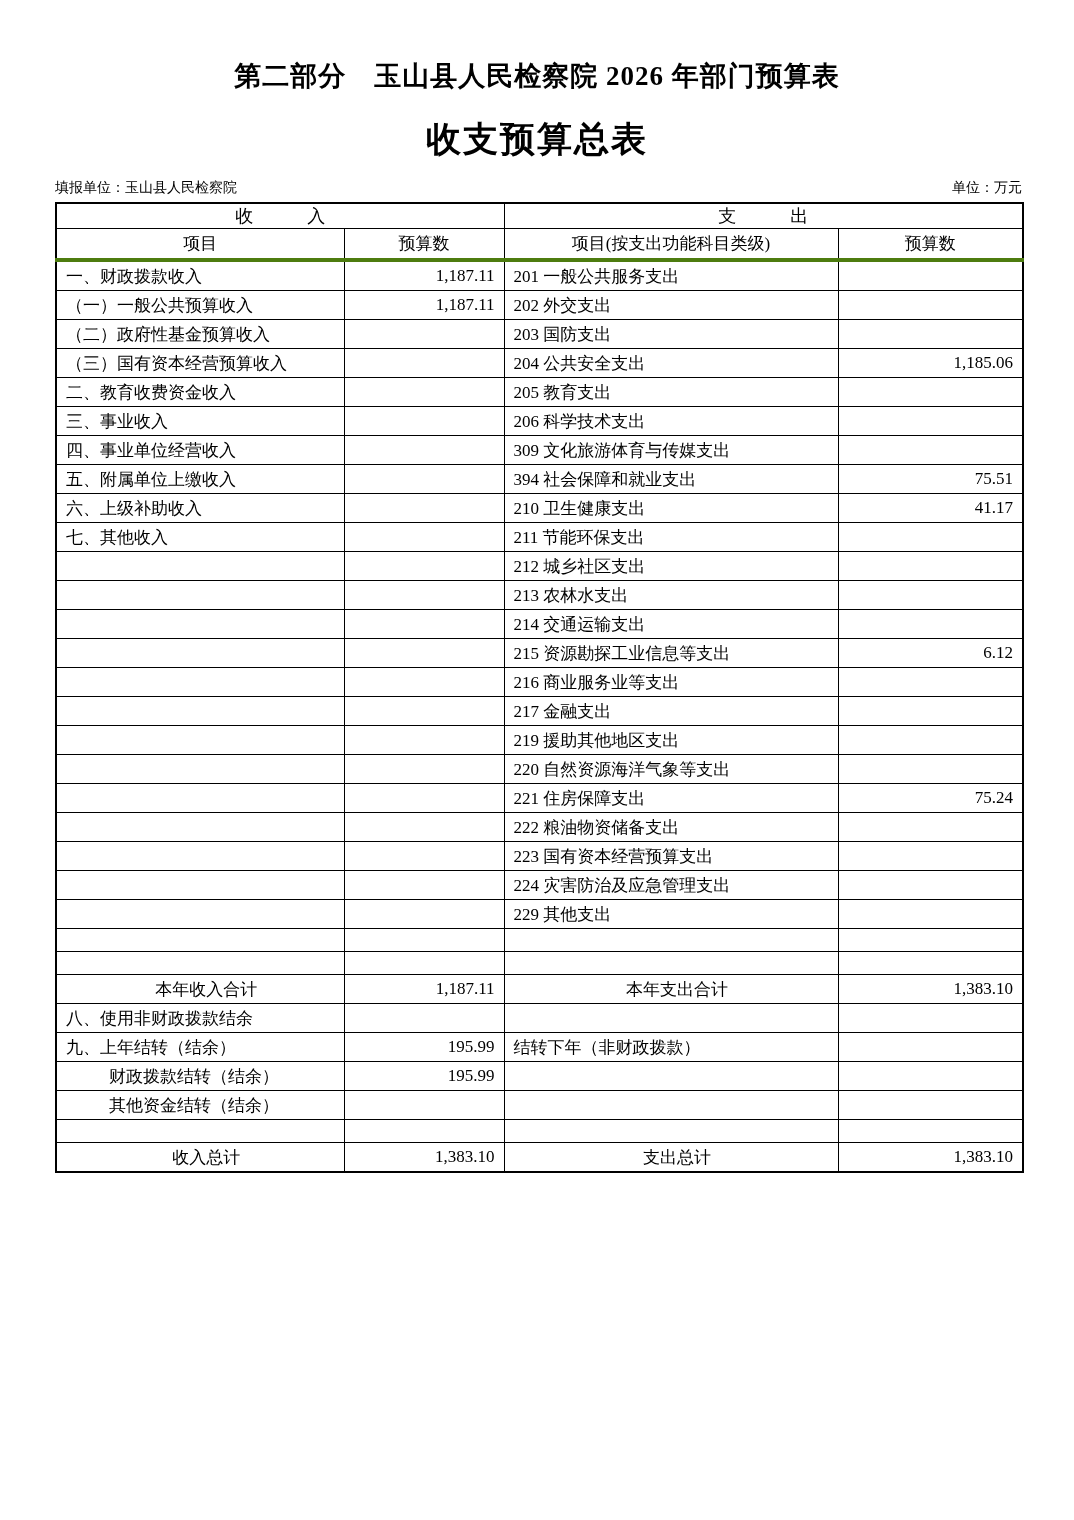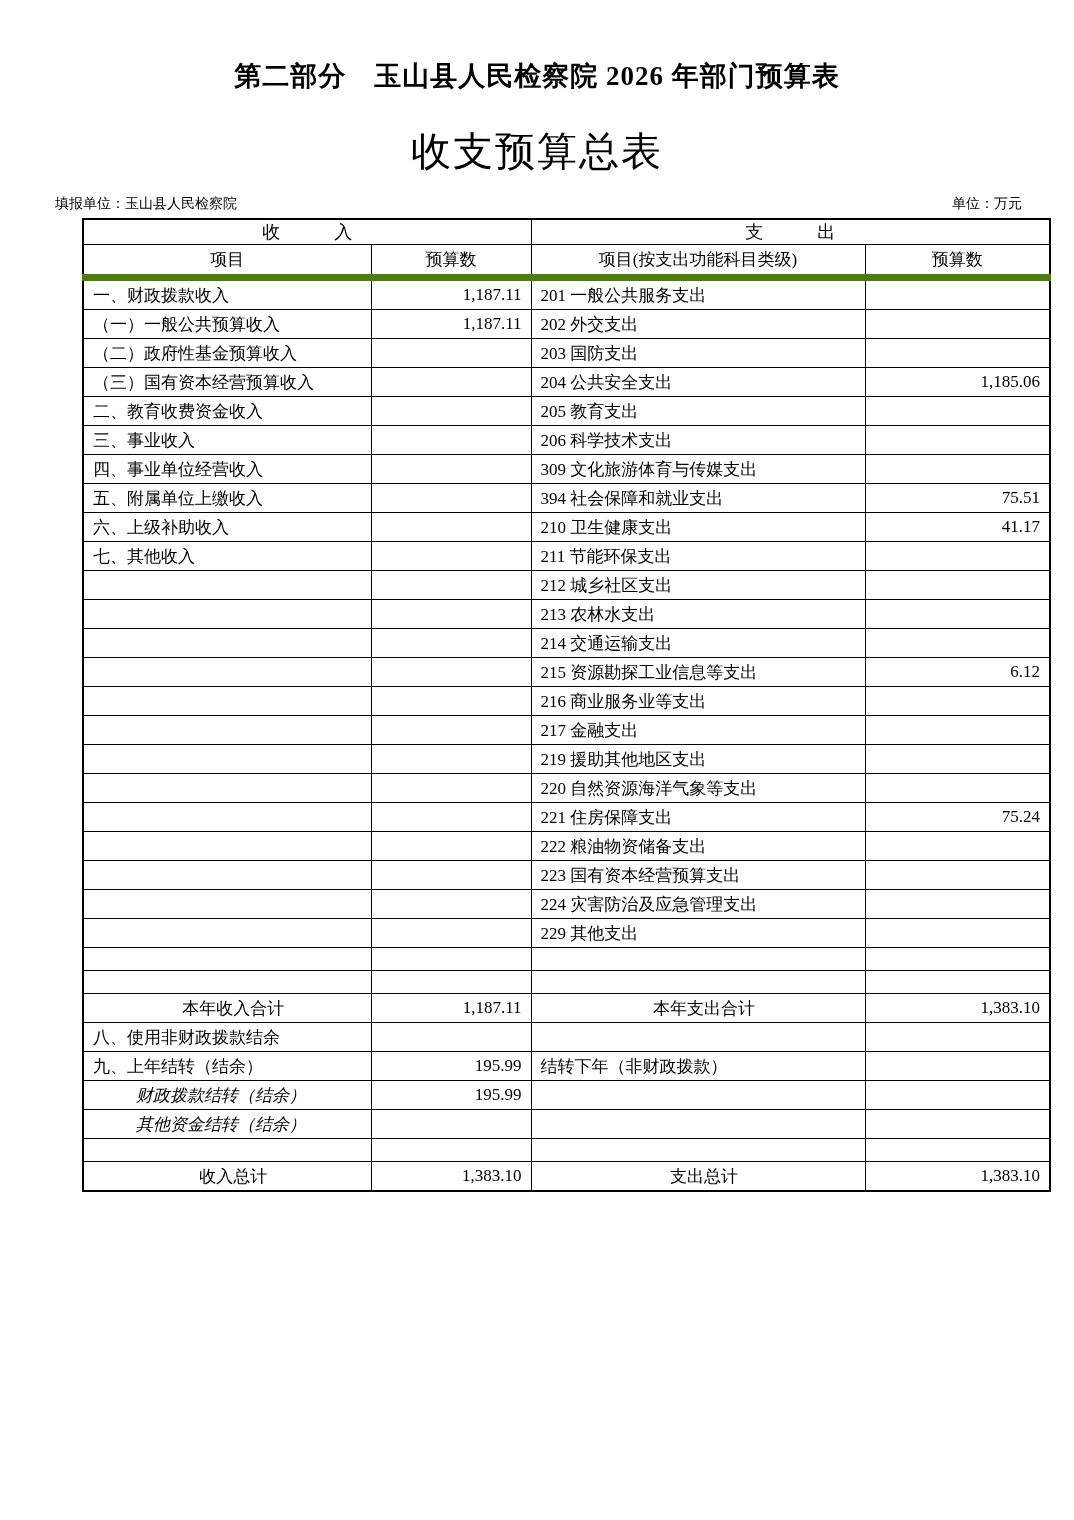--- a/index.html
+++ b/index.html
@@ -22,69 +22,69 @@
   .doc-title {
     margin: 0;
     padding-top: 58px;
     text-align: center;
     font-size: 27px;
     font-weight: bold;
     letter-spacing: 1px;
     font-family: "Liberation Serif", "DejaVu Serif", serif;
   }
   .table-title {
-    margin: 8px;
+    margin: 0;
     padding-top: 22px;
     text-align: center;
-    font-size: 40px;
-    font-weight: normal;
+    font-size: 35px;
+    font-weight: bold;
     letter-spacing: 2px;
     font-family: "Liberation Sans", "DejaVu Sans", sans-serif;
   }
   .meta-row {
     width: 967px;
     margin: 16px 0 5px 55px;
     display: flex;
     justify-content: space-between;
     align-items: flex-end;
     font-size: 14px;
   }
   table.budget-table {
     border-collapse: collapse;
     table-layout: fixed;
     width: 967px;
-    margin-left: 82px;
+    margin-left: 55px;
     border: 2px solid #000;
   }
   .budget-table th, .budget-table td {
     border: 1px solid #000;
     padding: 0 9px;
     font-size: 17px;
     font-weight: normal;
     white-space: nowrap;
     overflow: hidden;
     vertical-align: middle;
   }
   tr.group-header th {
     height: 24px;
     text-align: center;
     font-size: 18px;
     border-bottom: 1px solid #000;
   }
   tr.col-header th {
     height: 29px;
     text-align: center;
-    border-bottom: 7px solid #4d7c0f;
+    border-bottom: 4px solid #4d7c0f;
   }
   tr.row-n td, tr.row-t td, tr.row-i td { height: 28px; }
   tr.row-s td { height: 22px; }
   td.item { text-align: left; }
   td.val  { text-align: right; }
   tr.row-t td.item { text-align: center; padding-left: 21px; }
-  tr.row-i td.item { padding-left: 52px; font-style: italic; }
+  tr.row-i td.item { padding-left: 52px; }
 </style>
 </head>
 <body>
 
 <div class="page">
 
   <h1 class="doc-title">第二部分　玉山县人民检察院 2026 年部门预算表</h1>
 
   <h2 class="table-title">收支预算总表</h2>
 

